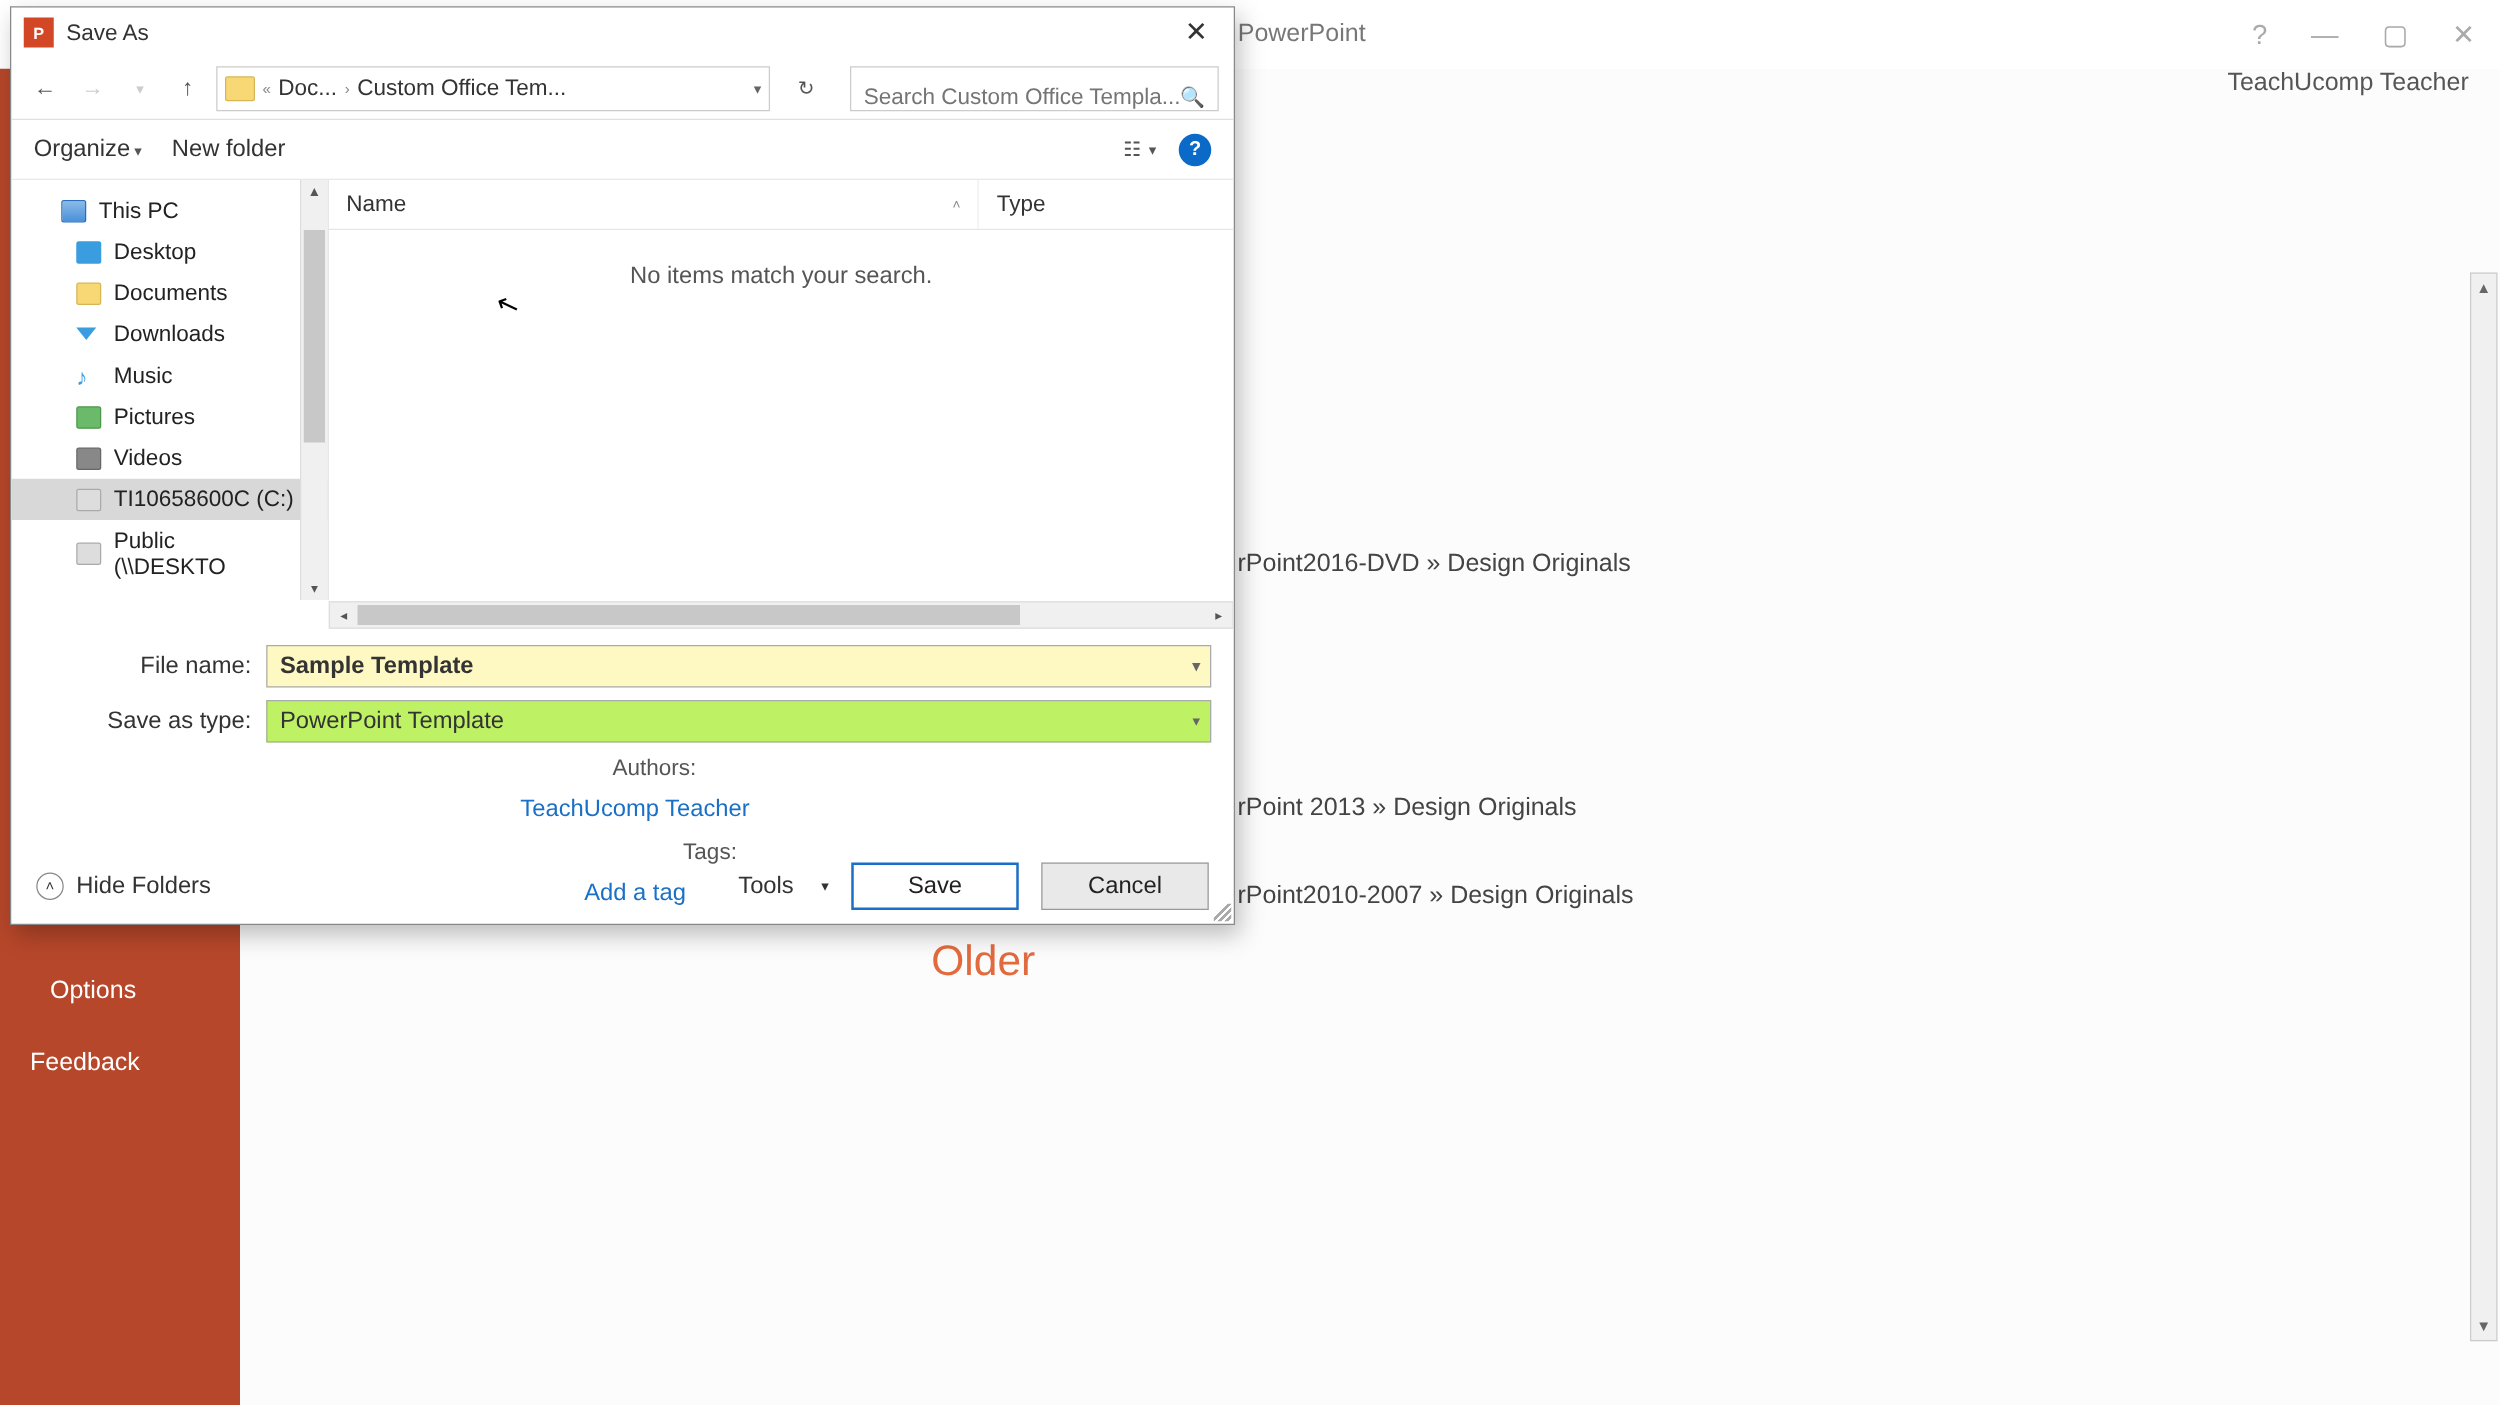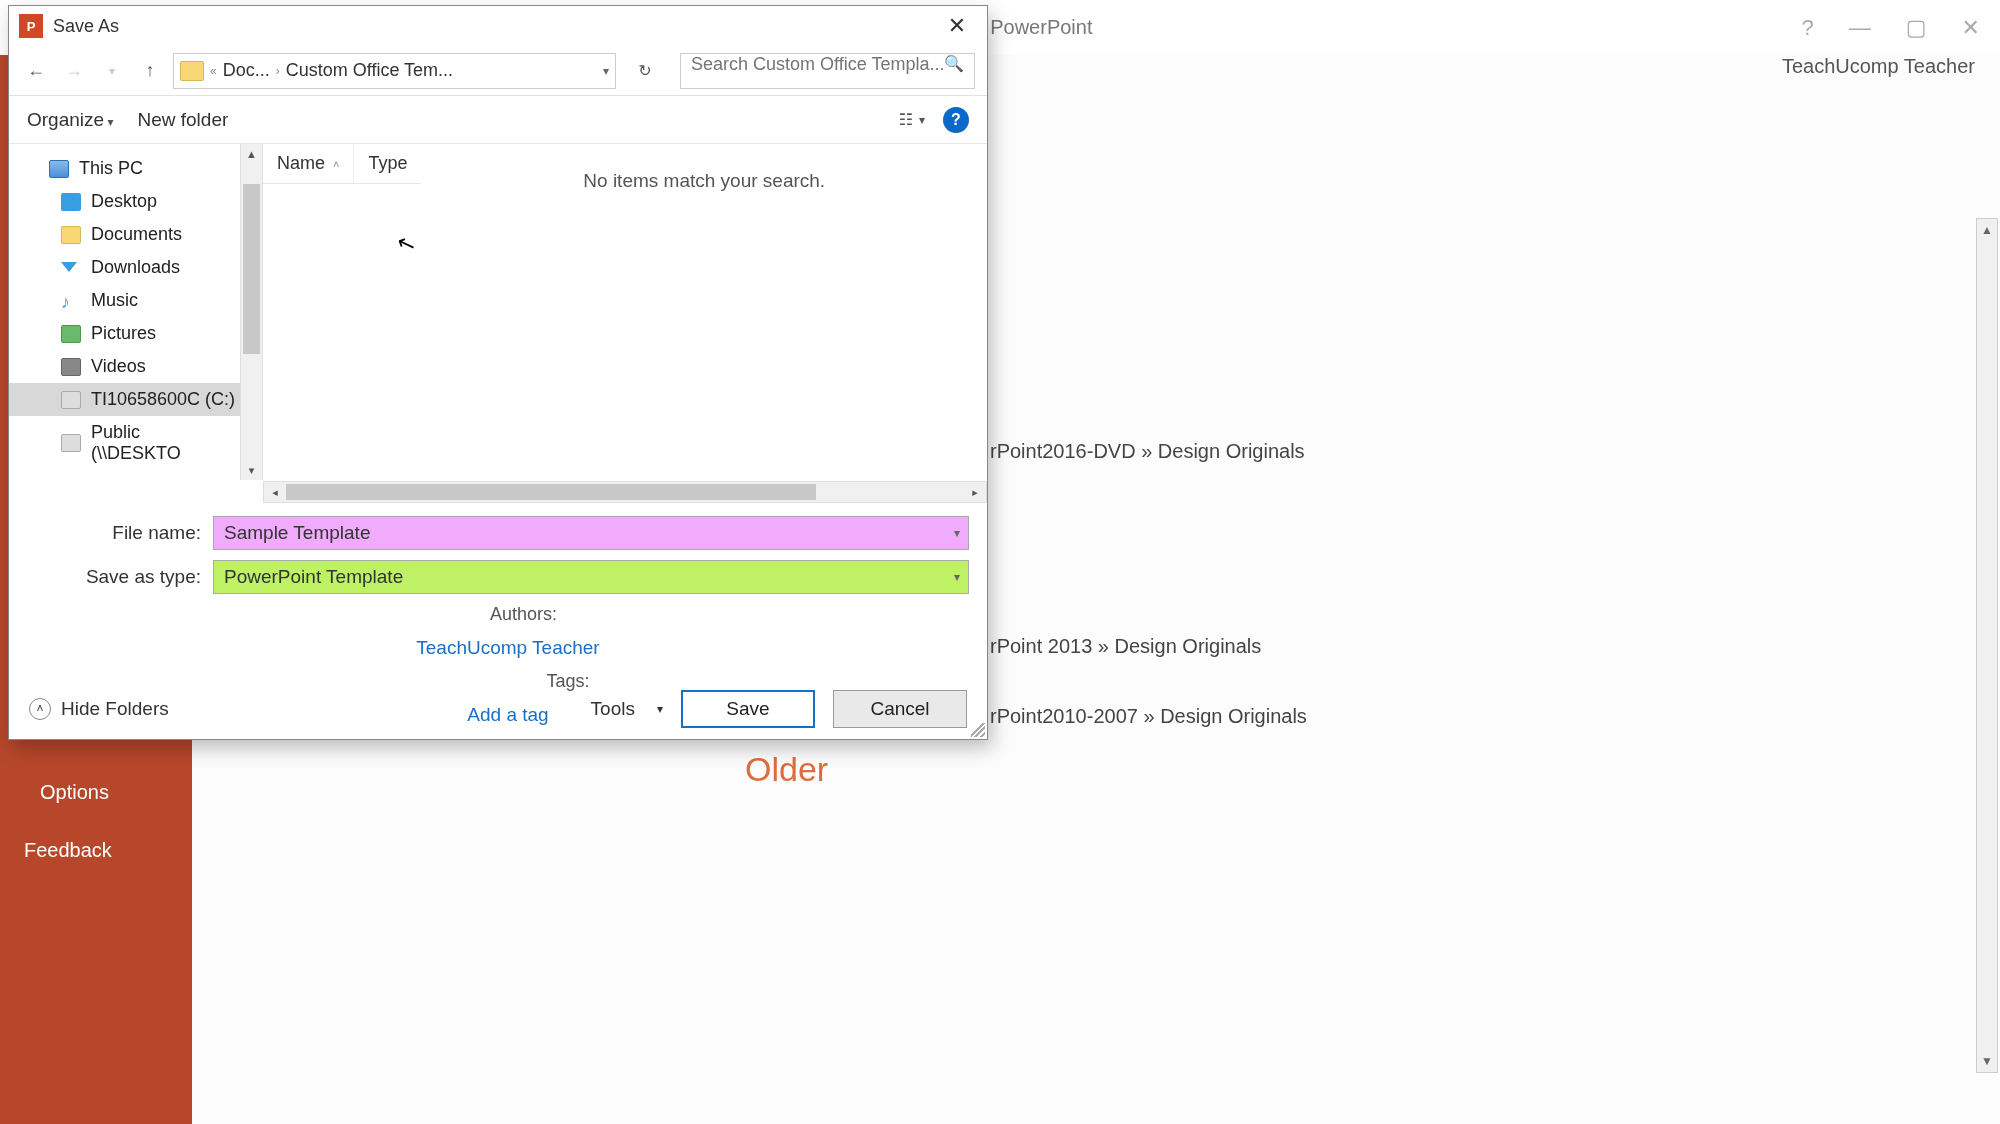--- a/index.html
+++ b/index.html
@@ -28,21 +28,21 @@
 .dlg-close { margin-left:auto; width: 40px; text-align:center; font-size: 22px; color: #333; }
 .dlg-nav { height: 50px; display: flex; align-items: center; padding: 0 12px; gap: 8px; border-bottom: 1px solid #e0e0e0; }
 .nav-btn { width:30px; height:30px; display:flex; align-items:center; justify-content:center; color:#555; font-size:18px; }
 .nav-btn.disabled { color: #ccc; }
 .breadcrumb-box { flex: 1; display: flex; align-items: center; height: 36px; border: 1px solid #ccc; padding: 0 6px; gap: 6px; }
 .folder-glyph { width: 24px; height: 20px; background: #f8d775; border: 1px solid #d6b656; border-radius: 2px; }
 .bc-sep { color: #888; font-size: 12px; }
 .bc-text { font-size: 18px; color: #333; }
 .bc-drop { margin-left:auto; color:#666; font-size:12px; }
 .refresh-btn { width:30px; height:30px; display:flex; align-items:center; justify-content:center; color:#555; font-size:16px; margin-left:6px; }
-.search-box { width: 295px; height: 36px; border: 1px solid #ccc; display:flex; align-items:flex-start; padding: 0 10px; margin-left: 12px; }
+.search-box { width: 295px; height: 36px; border: 1px solid #ccc; display:flex; align-items:flex-end; padding: 0 10px; margin-left: 12px; }
 .search-input { border:none; outline:none; font-size:18px; color:#777; flex:1; }
 .search-icon { color:#555; font-size:16px; }
 .toolbar { height: 48px; display:flex; align-items:center; padding: 0 18px; gap: 24px; border-bottom: 1px solid #e8e8e8; }
 .toolbar-text { font-size: 19px; color: #333; }
 .toolbar-drop::after { content: " ▾"; font-size: 12px; color: #555; }
 .toolbar-right { margin-left:auto; display:flex; align-items:center; gap:18px; }
 .view-btn { display:flex; align-items:center; gap:6px; color:#555; }
 .help-icon { width:26px; height:26px; border-radius:50%; background:#0b69c7; color:#fff; display:flex; align-items:center; justify-content:center; font-size:16px; font-weight:bold; }
 .explorer-body { display:flex; height: 336px; }
 .tree-pane { width: 254px; border-right: 1px solid #e0e0e0; position:relative; overflow:hidden; }
@@ -56,40 +56,40 @@
 .tree-item.root { padding-left: 40px; }
 .ti-icon { width:20px; height:18px; flex:none; }
 .pc-icon { background: linear-gradient(#8bbbe8,#4a90d9); border:1px solid #2a70b9; border-radius:2px; }
 .desktop-icon { background: #3a9de0; border-radius:2px; }
 .folder-icon { background: #f8d775; border:1px solid #d6b656; border-radius:2px; }
 .down-icon { width:0; height:0; border-left:8px solid transparent; border-right:8px solid transparent; border-top:10px solid #3a9de0; margin-top:3px; }
 .music-icon::before { content:"♪"; color:#3a9de0; font-size:18px; }
 .pic-icon { background:#6bb96b; border:1px solid #4a994a; border-radius:2px; }
 .vid-icon { background:#888; border:1px solid #666; border-radius:2px; }
 .drive-icon { background:#ddd; border:1px solid #aaa; border-radius:2px; }
-.file-list { flex:1; display:flex; }
+.file-list { flex:1; display:flex; flex-direction:column; }
 .list-header { height: 40px; display:flex; border-bottom: 1px solid #e6e6e6; }
 .list-col { padding:8px 14px; font-size:18px; color:#333; border-right: 1px solid #eee; display:flex; align-items:center; gap:8px; }
 .col-name { flex: 1.4; }
 .col-date { flex: 0.9; }
 .col-type { flex: 0.5; border-right:none; }
 .sort-ind { font-size:11px; color:#888; }
 .empty-msg { flex:1; display:flex; align-items:flex-start; justify-content:center; padding-top: 26px; font-size:19px; color:#555; }
 .cursor-arrow { position:absolute; left:388px; top:225px; font-size:22px; color:#000; transform: rotate(-20deg); }
 .h-scroll { height: 24px; display:flex; align-items:center; }
 .h-scroll-track { margin-left:254px; flex:1; background:#f0f0f0; border:1px solid #ddd; height:22px; display:flex; align-items:center; position:relative; }
 .h-thumb { height:16px; width:530px; background:#c8c8c8; margin-left:22px; }
 .h-arrow { width:22px; height:22px; display:flex; align-items:center; justify-content:center; font-size:11px; color:#555; position:absolute; }
 .h-left { left:0; } .h-right { right:0; }
 
 .form-area { padding: 12px 18px; }
 .form-row { display:flex; align-items:center; gap: 12px; margin-bottom: 10px; }
 .form-label { width: 174px; text-align:right; font-size:19px; color:#333; }
 .form-combo { flex:1; height:34px; border:1px solid #aaa; display:flex; align-items:center; padding:0 10px; font-size:19px; color:#333; position:relative; }
-.form-combo.filled { background:#f0abfc; }
+.form-combo.filled { background:#fef9c3;font-weight:bold; }
 .form-combo.type { background:#bef264; }
 .combo-arrow { position:absolute; right:8px; font-size:12px; color:#666; }
 .meta-row { display:flex; align-items:center; gap: 12px; padding-left: 20px; flex-direction: column; }
 .meta-label { width:98px; text-align:right; font-size:18px; color:#555; }
 .meta-val { font-size:19px; color:#1a6fc7; }
 .meta-label2 { margin-left: 120px; font-size:18px; color:#555; }
 .meta-val2 { font-size:19px; color:#1a6fc7; }
 
 .dlg-footer { position:absolute; bottom:0; left:0; right:0; height:60px; display:flex; align-items:center; padding: 0 20px; gap: 18px; }
 .hide-folders { display:flex; align-items:center; gap:10px; font-size:19px; color:#333; }

